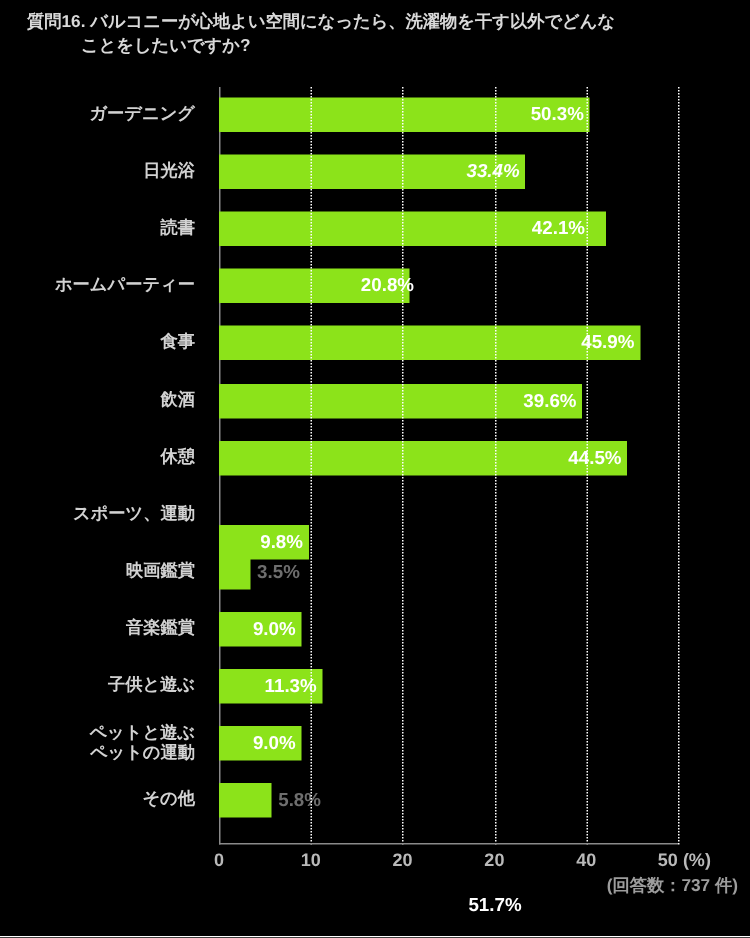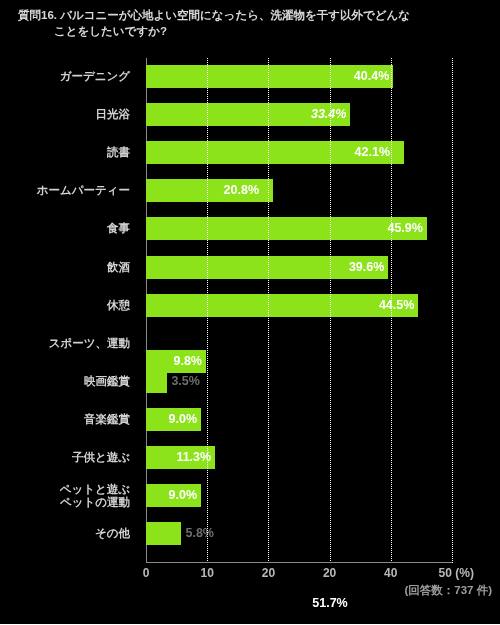--- a/index.html
+++ b/index.html
@@ -162,33 +162,33 @@
       <div class="cat" style="top: 424.6px;">ペットと遊ぶ
 ペットの運動</div>
       <div class="cat" style="top: 469.2px;">その他</div>
     </div>
 
   <div class="plot" id="plot">
     <div class="axis-y"></div>
     <div class="rows" id="rows">
         <div class="row" style="top: 7px;">
           <div class="bar" style="width: 247.248px;"></div>
-          <div class="bar-label inside" style="right: 62.752px;">40.4%</div>
+          <div class="bar-label inside" style="right: 62.752px;">50.3%</div>
         </div>
         <div class="row" style="top: 45.1px;">
           <div class="bar" style="width: 204.408px;"></div>
           <div class="bar-label inside" style="right: 105.592px; font-style: italic;">33.4%</div>
         </div>
         <div class="row" style="top: 83.2px;">
           <div class="bar" style="width: 257.652px;"></div>
           <div class="bar-label inside" style="right: 62px;">42.1%</div>
         </div>
         <div class="row" style="top: 121.3px;">
           <div class="bar" style="width: 127.296px;"></div>
-          <div class="bar-label inside" style="right: 193px;">20.8%</div>
+          <div class="bar-label inside" style="right: 176px;">20.8%</div>
         </div>
         <div class="row" style="top: 159.4px;">
           <div class="bar" style="width: 280.908px;"></div>
           <div class="bar-label inside" style="right: 29.092px;">45.9%</div>
         </div>
         <div class="row" style="top: 197.5px;">
           <div class="bar" style="width: 242.352px;"></div>
           <div class="bar-label inside" style="right: 67.648px;">39.6%</div>
         </div>
         <div class="row" style="top: 235.6px;">

